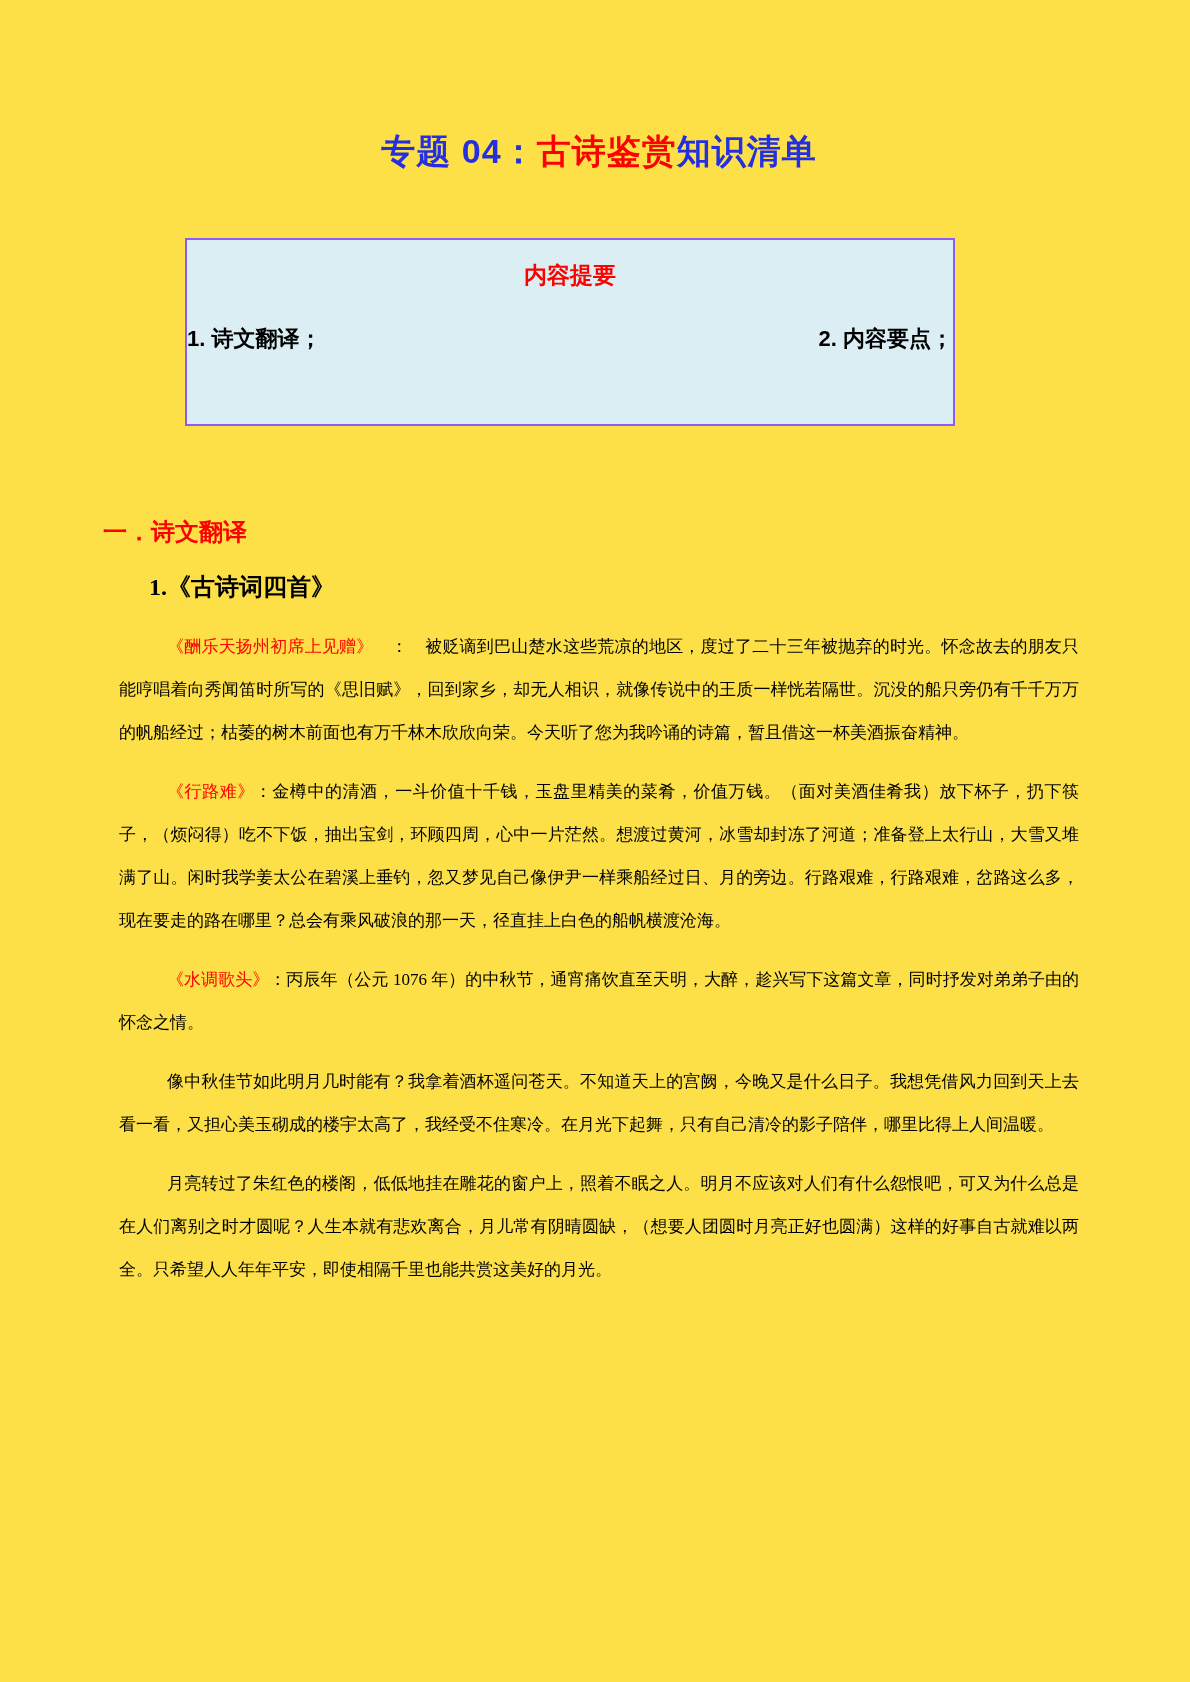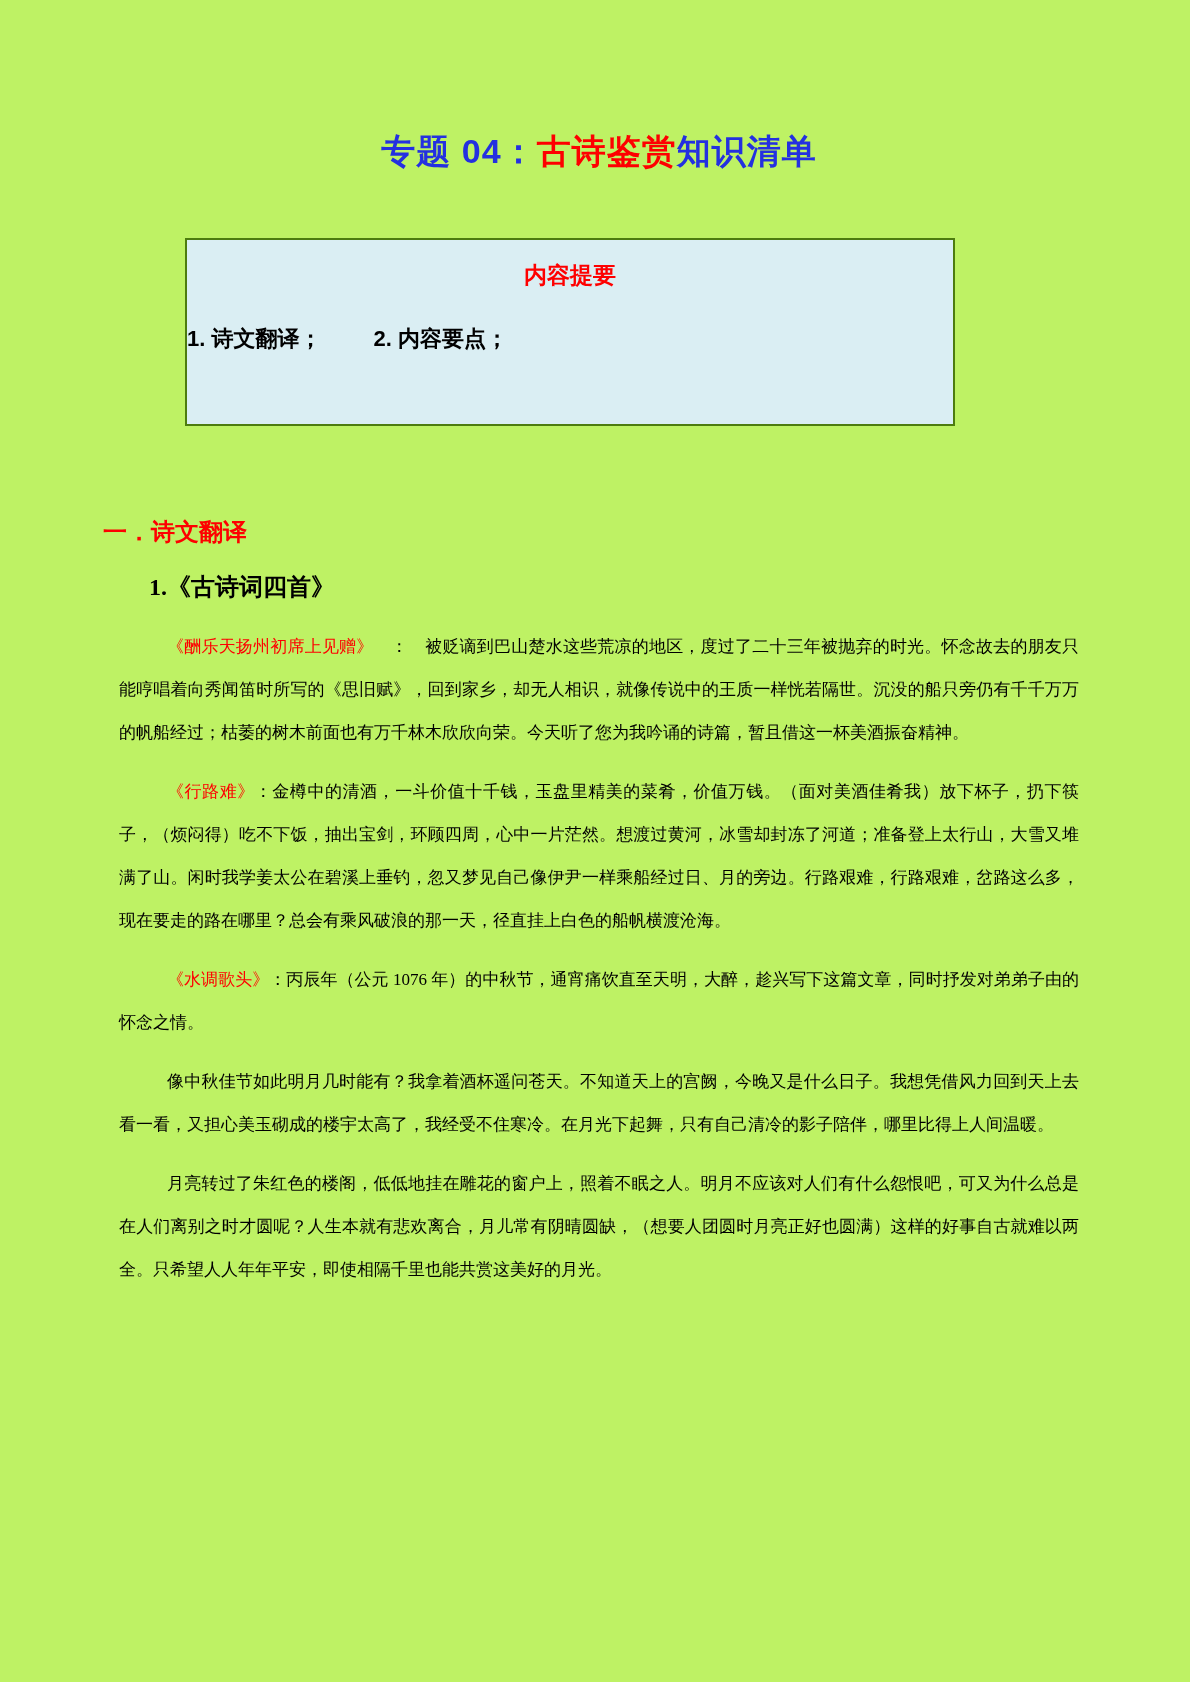--- a/index.html
+++ b/index.html
@@ -2,21 +2,21 @@
 <html><head>
 <meta charset="utf-8">
 <style>
   * { box-sizing: border-box; }
   html, body { margin: 0; padding: 0; background: #ffffff; }
   .page {
     position: relative;
     width: 1190px;
     height: 1682px;
     margin: 0 auto;
-    background: #bef264;
+    background: #fde047;
     padding: 130px 95px 80px 103px;
     font-family: "Liberation Serif", "DejaVu Serif", serif;
     color: #101010;
     overflow: hidden;
   }
   .doc-title {
     margin: 0;
     text-align: center;
     font-family: "Liberation Sans", "DejaVu Sans", sans-serif;
     font-weight: bold;
@@ -25,38 +25,38 @@
     letter-spacing: 1px;
   }
   .blue { color: #2430e0; }
   .red  { color: #fe0000; }
 
   .summary-box {
     margin: 66px 0 0 82px;
     width: 770px;
     height: 188px;
     background: #daeef3;
-    border: 2px solid #4d7c0f;
+    border: 2px solid #8b5cf6;
     padding-top: 22px;
     text-align: center;
     font-family: "Liberation Sans", "DejaVu Sans", sans-serif;
     font-weight: bold;
   }
   .summary-title {
     font-size: 23px;
     line-height: 26px;
     color: #fe0000;
   }
   .summary-row {
     margin-top: 38px;
     font-size: 22px;
     line-height: 26px;
     color: #000000;
     display: flex;
-    justify-content: flex-start;
+    justify-content: space-between;
     gap: 52px;
     white-space: nowrap;
   }
 
   .section-heading {
     margin: 88px 0 16px 0;
     font-family: "Liberation Sans", "DejaVu Sans", sans-serif;
     font-weight: bold;
     font-size: 24px;
     line-height: 36px;

